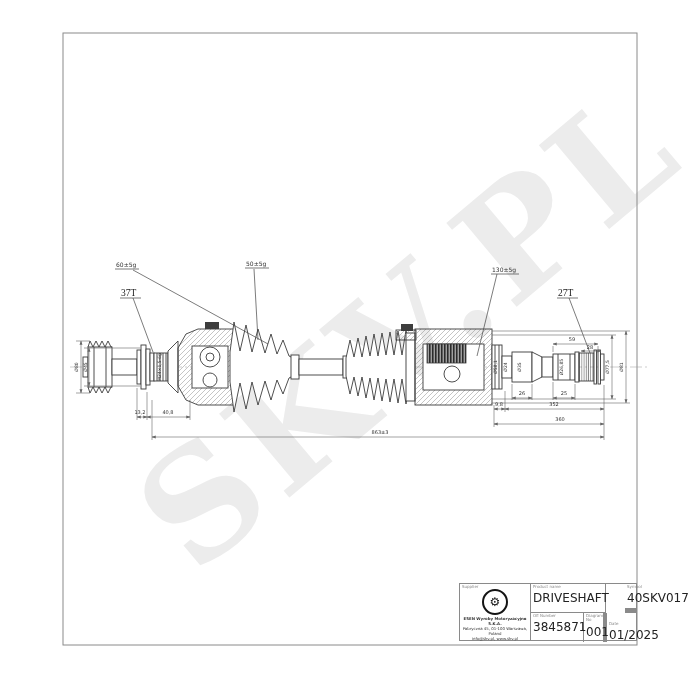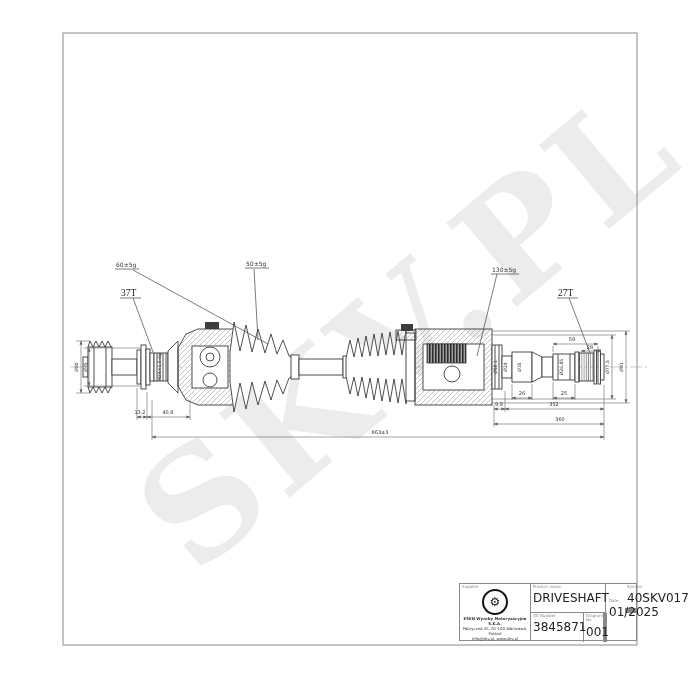--- a/index.html
+++ b/index.html
@@ -24,21 +24,21 @@
   .tb{position:absolute;left:459px;top:583px;width:178px;height:58px;border:1px solid #8a8a8a;
       background:#fff;z-index:2;box-sizing:border-box;font-family:"DejaVu Sans",sans-serif;}
   .tb .cell{position:absolute;box-sizing:border-box;border-color:#8a8a8a;}
   .lbl{font-size:4px;color:#888;padding:1px 0 0 2px;line-height:1.1;}
   .val{font-size:12px;color:#222;padding:3px 0 0 2px;line-height:1.1;}
   .c-left{left:0;top:0;width:71px;height:100%;border-right:1px solid #8a8a8a;text-align:center;}
   .c-product{left:71px;top:0;width:75px;height:29px;border-right:1px solid #8a8a8a;border-bottom:1px solid #8a8a8a;}
   .c-symbol{left:146px;top:0;right:0;height:29px;border-bottom:5px solid #737373;margin-left:19px;}
   .c-oe{left:71px;top:29px;width:53px;height:29px;border-right:1px solid #8a8a8a;}
   .c-diagram{left:124px;top:29px;width:23px;height:29px;border-right:4px solid #14532d;}
-  .c-date{left:147px;top:14px;right:0;height:29px;}
+  .c-date{left:147px;top:37px;right:0;height:29px;}
   .c-left .lbl{text-align:left;}
   .logo{width:22px;height:22px;border:2.5px solid #141414;border-radius:50%;
         margin:0 auto;display:flex;align-items:center;justify-content:center;}
   .gear{font-size:12px;color:#141414;line-height:1;}
   .company{font-size:3.9px;color:#333;line-height:1.25;margin-top:2px;}
   .company .c1{font-weight:bold;}
 </style>
 </head>
 <body>
 

